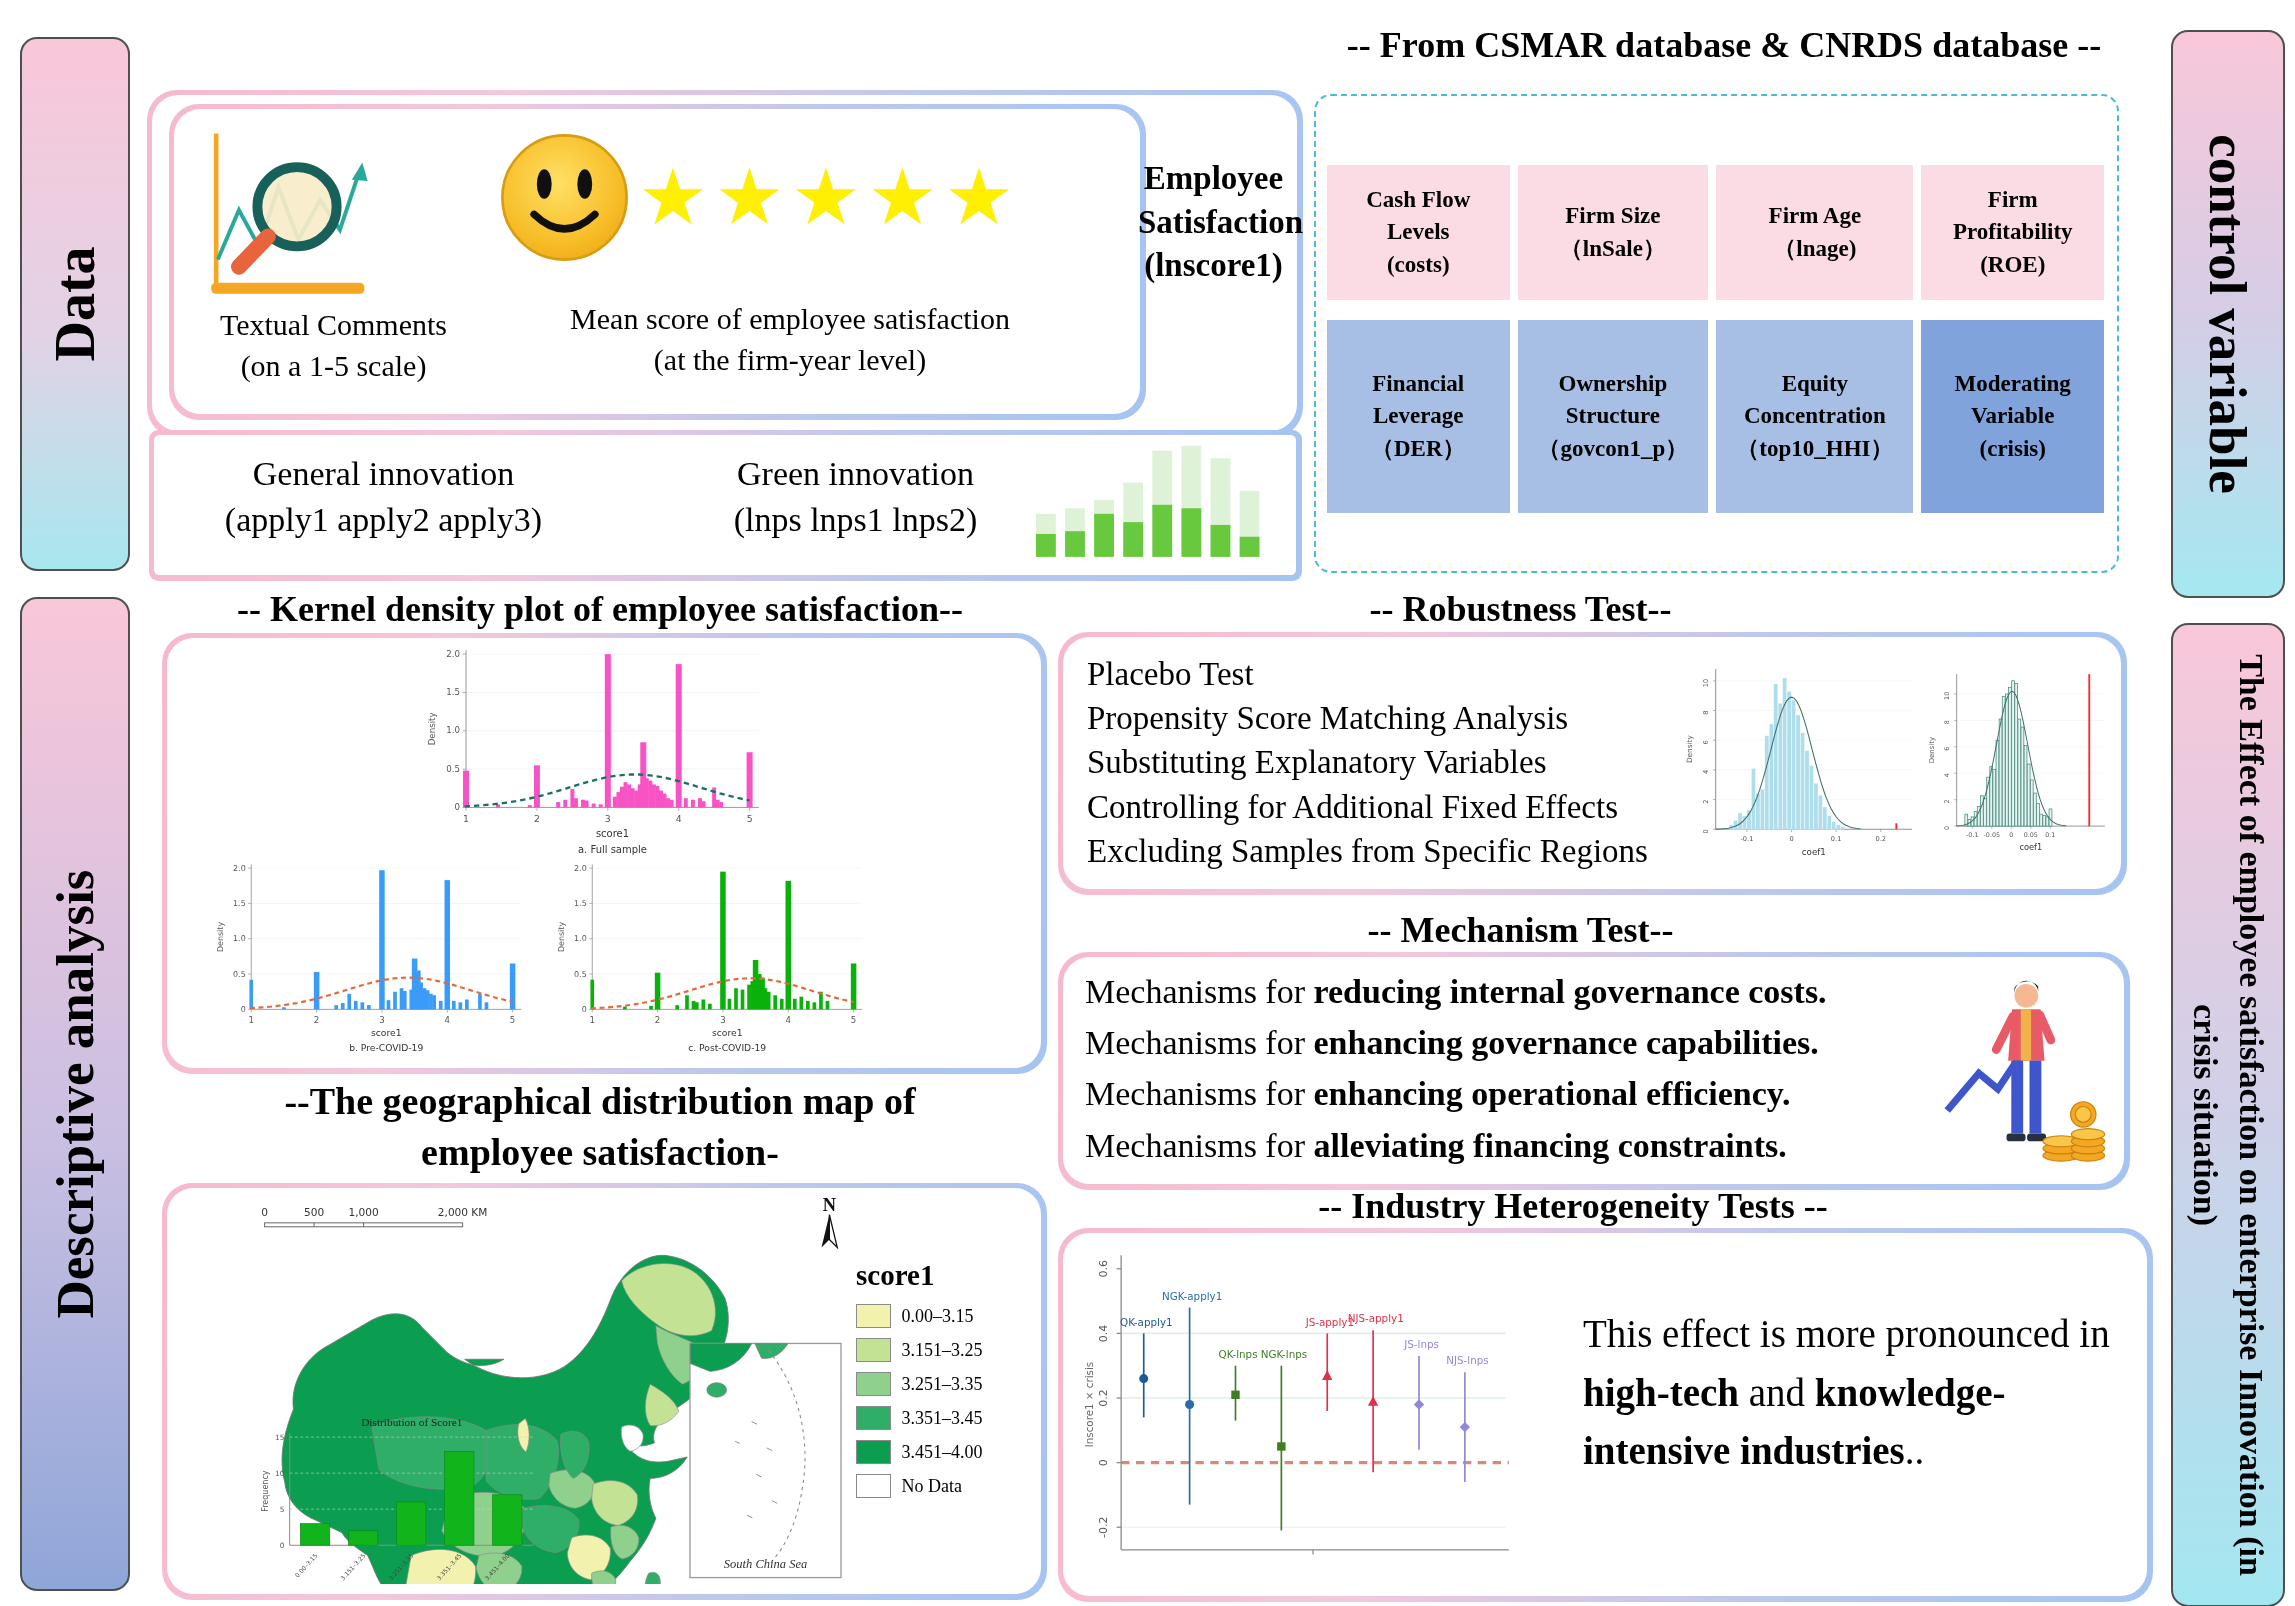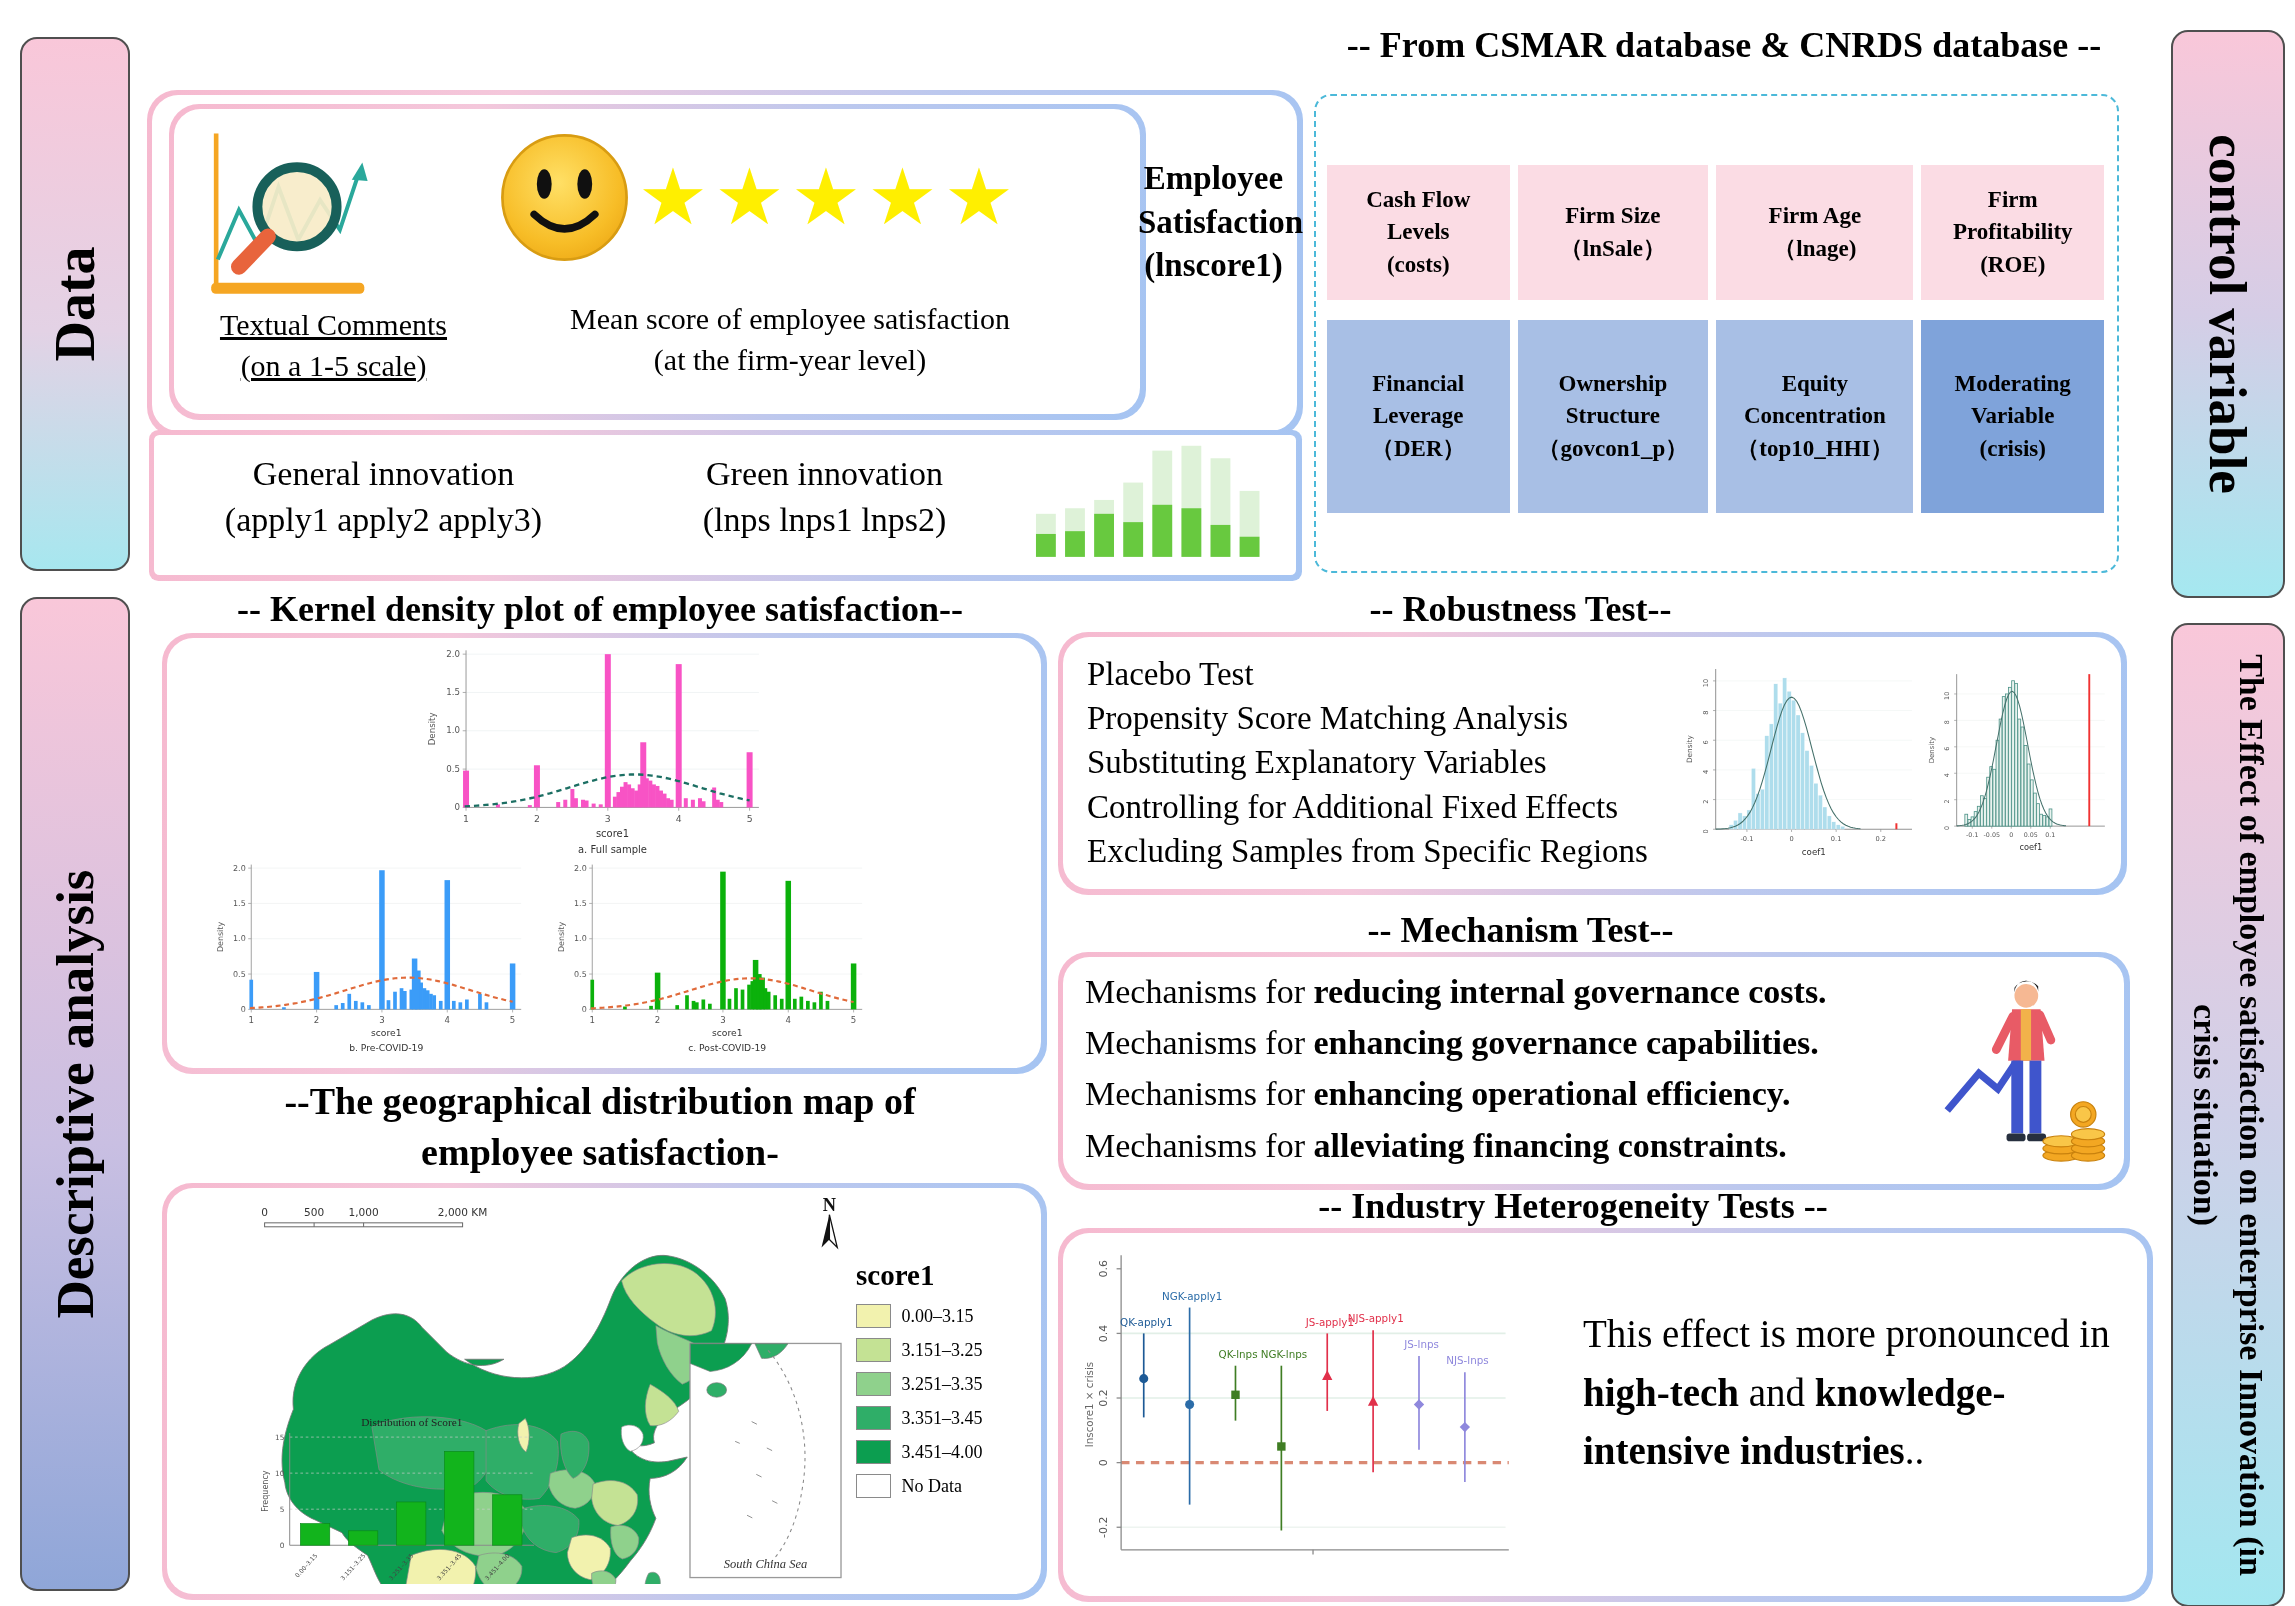--- a/index.html
+++ b/index.html
@@ -86,21 +86,21 @@
       </radialGradient>
     </defs>
     <circle cx="100" cy="100" r="92" fill="url(#gsm)" stroke="#d89c12" stroke-width="4"></circle>
     <ellipse cx="70" cy="80" rx="11" ry="22" fill="#101010"></ellipse>
     <ellipse cx="130" cy="80" rx="11" ry="22" fill="#101010"></ellipse>
     <path d="M 55 125 Q 100 168 145 125" fill="none" stroke="#101010" stroke-width="11" stroke-linecap="round"></path>
   </svg>
 
   <div class="abs stars" style="left:638px;top:152px;width:423px;">★★★★★</div>
 
-  <div class="abs cap ser" style="left:175px;top:305px;width:317px;text-decoration:underline;">
+  <div class="abs cap ser" style="left:175px;top:305px;width:317px;">
     <div>Textual Comments</div>
     <div>(on a 1-5 scale)</div>
   </div>
   <div class="abs cap ser" style="left:456px;top:299px;width:668px;">
     <div>Mean score of employee satisfaction</div>
     <div>(at the firm-year level)</div>
   </div>
 
   <div class="abs ttl ser" style="left:1138px;top:157px;width:151px;font-size:33px;line-height:1.32;">
     <div>Employee</div>
@@ -108,21 +108,21 @@
     <div>(lnscore1)</div>
   </div>
 
   <div class="abs gbox sq" style="left:149px;top:430px;width:1142px;height:140px;">
     <div class="in"></div>
   </div>
   <div class="abs cap ser" style="left:192px;top:451px;width:383px;font-size:34px;">
     <div>General innovation</div>
     <div>(apply1 apply2 apply3)</div>
   </div>
-  <div class="abs cap ser" style="left:633px;top:451px;width:383px;font-size:34px;">
+  <div class="abs cap ser" style="left:664px;top:451px;width:383px;font-size:34px;">
     <div>Green innovation</div>
     <div>(lnps lnps1 lnps2)</div>
   </div>
   <svg id="bars-icon" class="abs" style="left:1032px;top:439px;" width="246" height="122" viewBox="0 0 372 184">
       <rect x="6" y="112.89999999999999" width="30" height="65.10000000000001" fill="#def2d8"></rect>
       <rect x="6" y="143.35" width="30" height="34.65" fill="#68c93f"></rect>
       <rect x="50" y="104.5" width="30" height="73.5" fill="#def2d8"></rect>
       <rect x="50" y="139.15" width="30" height="38.85" fill="#68c93f"></rect>
       <rect x="94" y="91.89999999999999" width="30" height="86.10000000000001" fill="#def2d8"></rect>
       <rect x="94" y="112.89999999999999" width="30" height="65.10000000000001" fill="#68c93f"></rect>

